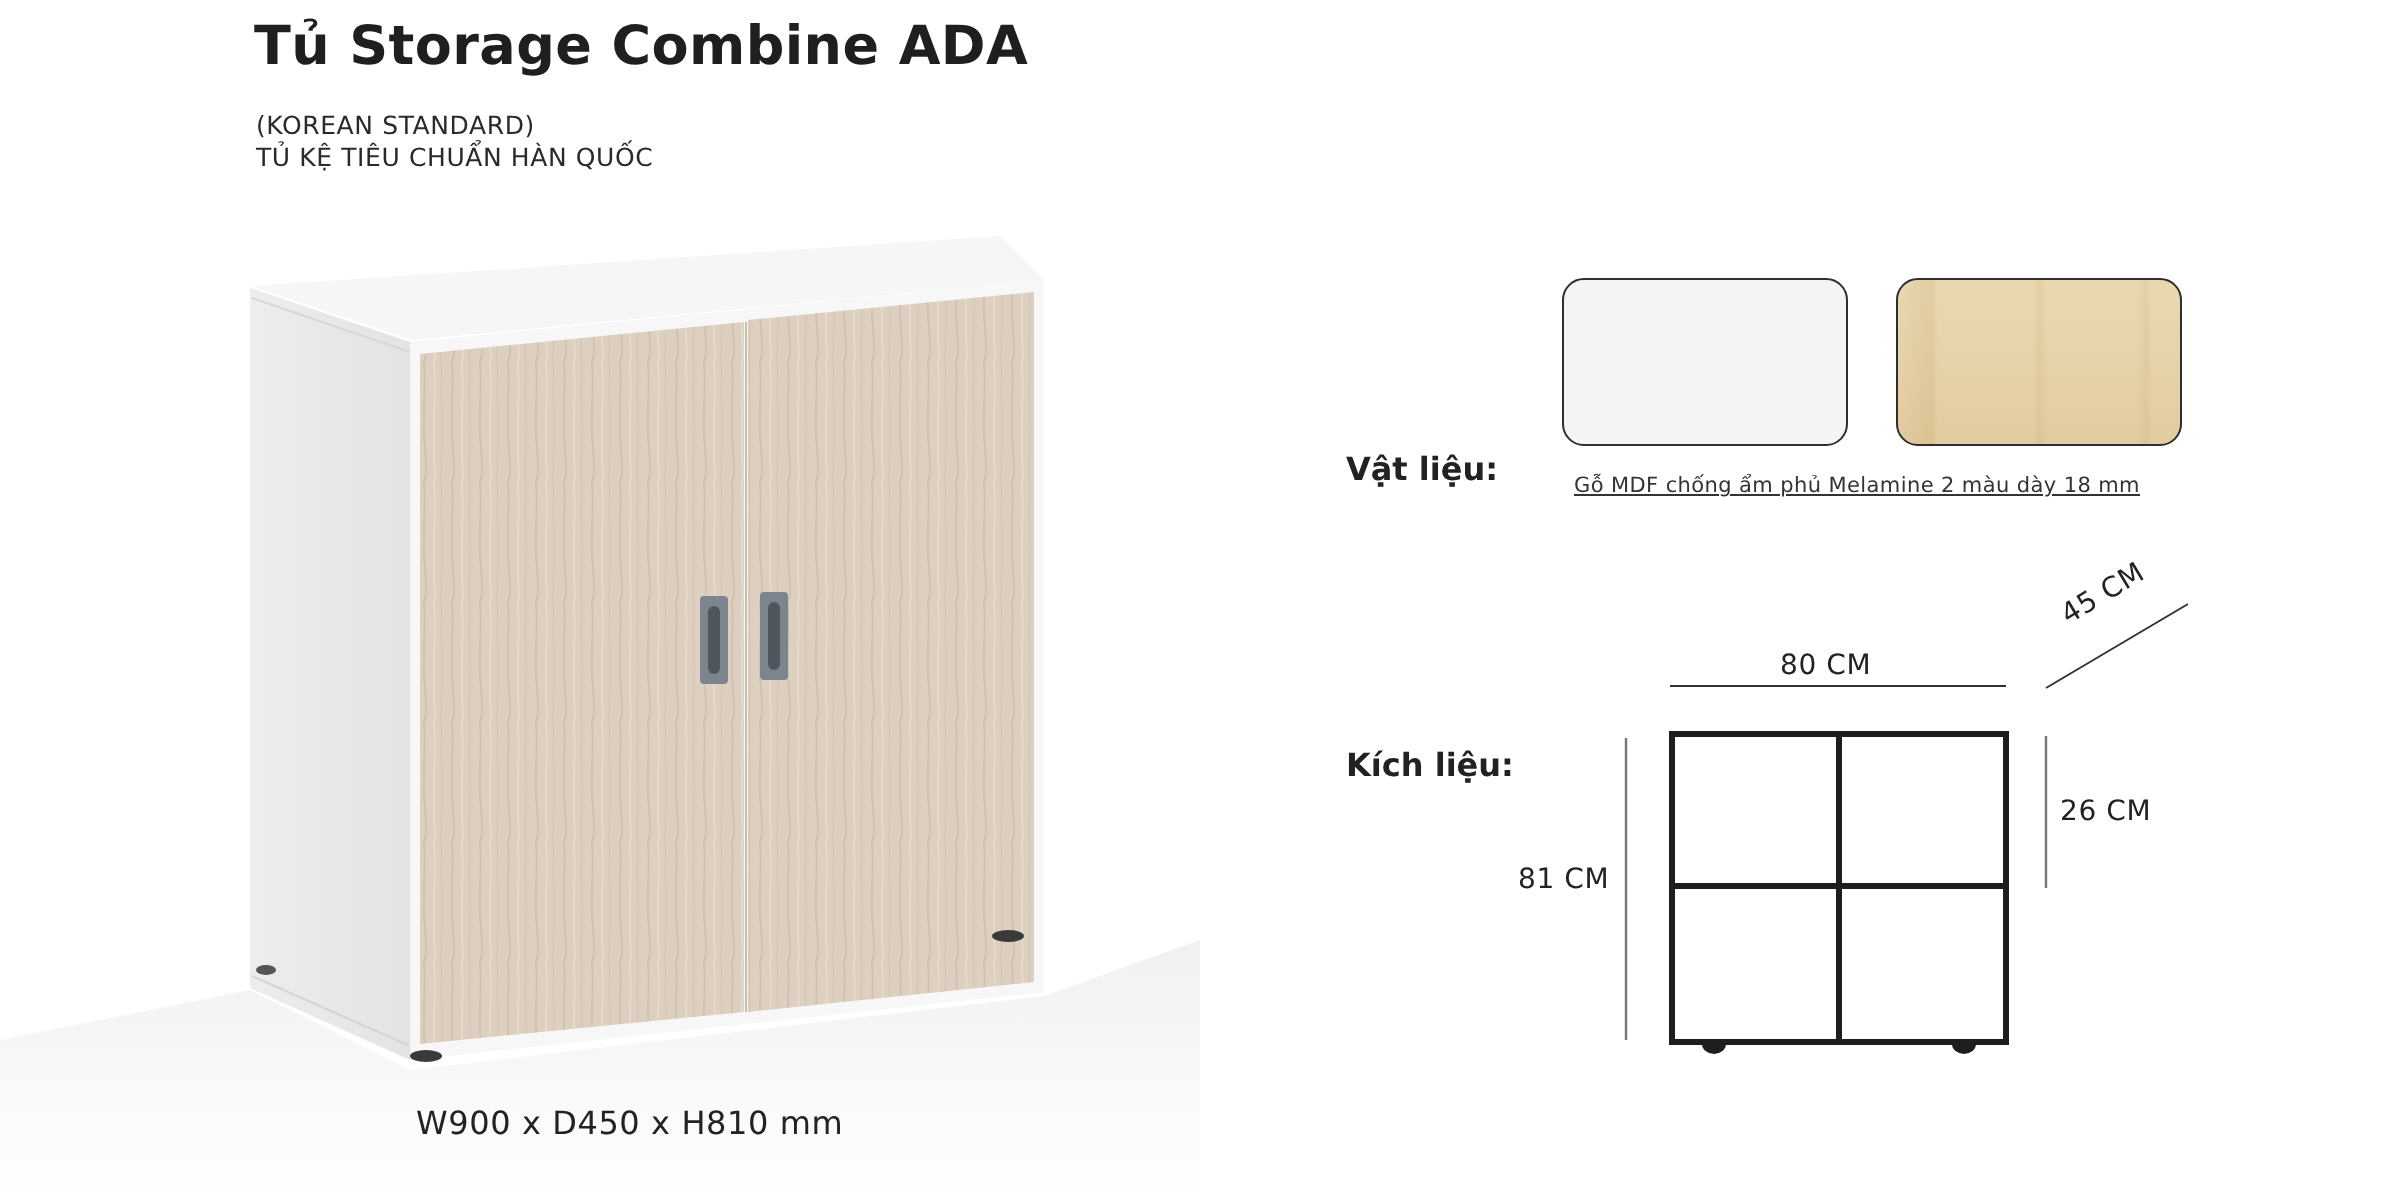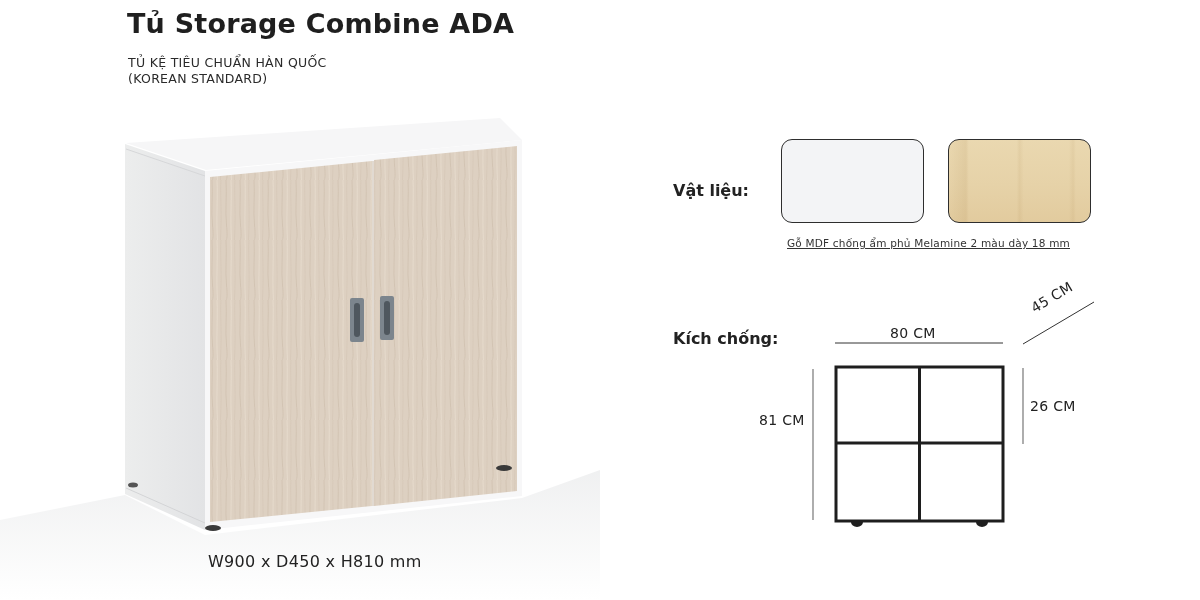--- a/index.html
+++ b/index.html
@@ -21,20 +21,21 @@
 
   .dims-caption {
     position: absolute; left: 208px; top: 552px;
     font-size: 16px; color: #222; letter-spacing: 0.3px;
     font-family: "DejaVu Sans", sans-serif;
   }
 
   .section-label {
     position: absolute; font-size: 16px; font-weight: 700; color: #222;
     font-family: "DejaVu Sans", sans-serif;
+    margin-top: 44px;
   }
   .label-material { left: 673px; top: 181px; }
   .label-size { left: 673px; top: 329px; }
 
   .swatch {
     position: absolute; top: 139px; width: 143px; height: 84px;
     border: 1.6px solid #2e2e2e; border-radius: 11px; overflow: hidden;
   }
   .swatch-white { left: 781px; background: #f3f4f6; }
   .swatch-wood {
@@ -49,31 +50,31 @@
     font-family: "DejaVu Sans", sans-serif;
     text-decoration: underline;
   }
 
   .diagram { position: absolute; left: 0; top: 0; width: 1200px; height: 600px; pointer-events: none; }
   .dim-text {
     position: absolute; font-size: 14px; color: #222; letter-spacing: 0.3px;
     font-family: "DejaVu Sans", sans-serif;
   }
   .dim-width { left: 890px; top: 325px; }
-  .dim-height { left: 759px; top: 412px; }
+  .dim-height { left: 759px; top: 432px; }
   .dim-shelf { left: 1030px; top: 398px; }
   .dim-depth { left: 1028px; top: 302px; transform: rotate(-31deg); transform-origin: left top; }
 </style>
 </head>
 <body>
 
 <div class="title">Tủ Storage Combine ADA</div>
 <div class="subtitle">
+  <div>(KOREAN STANDARD)</div>
   <div>TỦ KỆ TIÊU CHUẨN HÀN QUỐC</div>
-  <div>(KOREAN STANDARD)</div>
 </div>
 
 <svg class="product-art" viewBox="0 0 600 600" xmlns="http://www.w3.org/2000/svg">
   <defs>
     <linearGradient id="floorShadow" x1="0" y1="0" x2="0" y2="1">
       <stop offset="0" stop-color="#e9eaeb"></stop>
       <stop offset="1" stop-color="#ffffff"></stop>
     </linearGradient>
     <linearGradient id="sideGrad" x1="0" y1="0" x2="1" y2="0">
       <stop offset="0" stop-color="#eceded"></stop>
@@ -115,21 +116,21 @@
   <ellipse cx="133" cy="485" rx="5" ry="2.5" fill="#555"></ellipse>
 </svg>
 
 <div class="dims-caption">W900 x D450 x H810 mm</div>
 
 <div class="section-label label-material">Vật liệu:</div>
 <div class="swatch swatch-white"></div>
 <div class="swatch swatch-wood"></div>
 <div class="material-note">Gỗ MDF chống ẩm phủ Melamine 2 màu dày 18 mm</div>
 
-<div class="section-label label-size">Kích chống:</div>
+<div class="section-label label-size">Kích liệu:</div>
 
 <svg class="diagram" viewBox="0 0 1200 600" xmlns="http://www.w3.org/2000/svg">
 
   <line x1="835" y1="343" x2="1003" y2="343" stroke="#333" stroke-width="1"></line>
 
   <line x1="1023" y1="344" x2="1094" y2="302" stroke="#333" stroke-width="1"></line>
 
   <line x1="813" y1="369" x2="813" y2="520" stroke="#777" stroke-width="1.2"></line>
 
   <line x1="1023" y1="368" x2="1023" y2="444" stroke="#777" stroke-width="1.2"></line>

